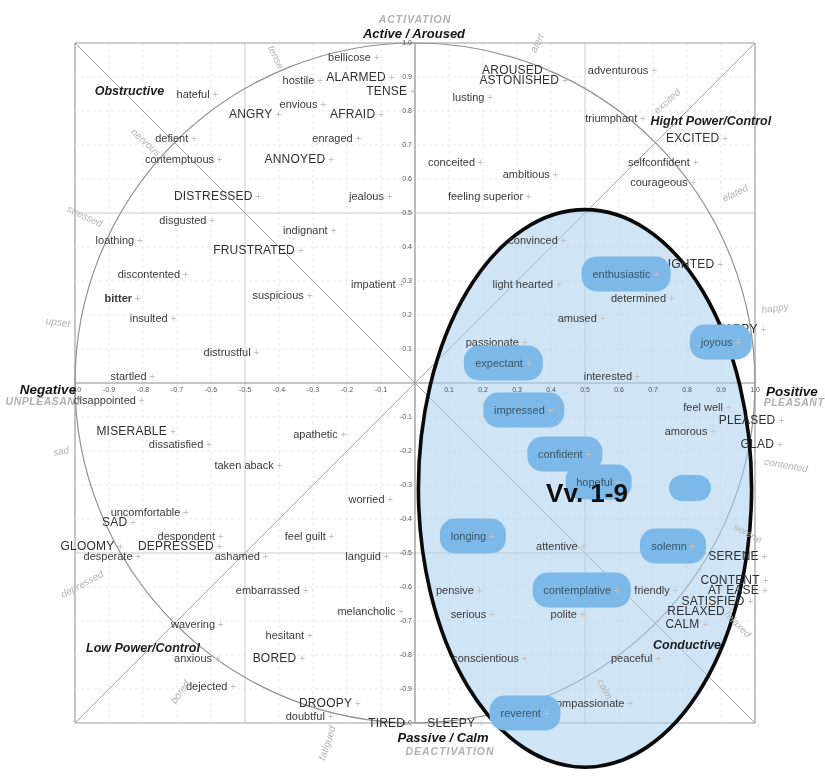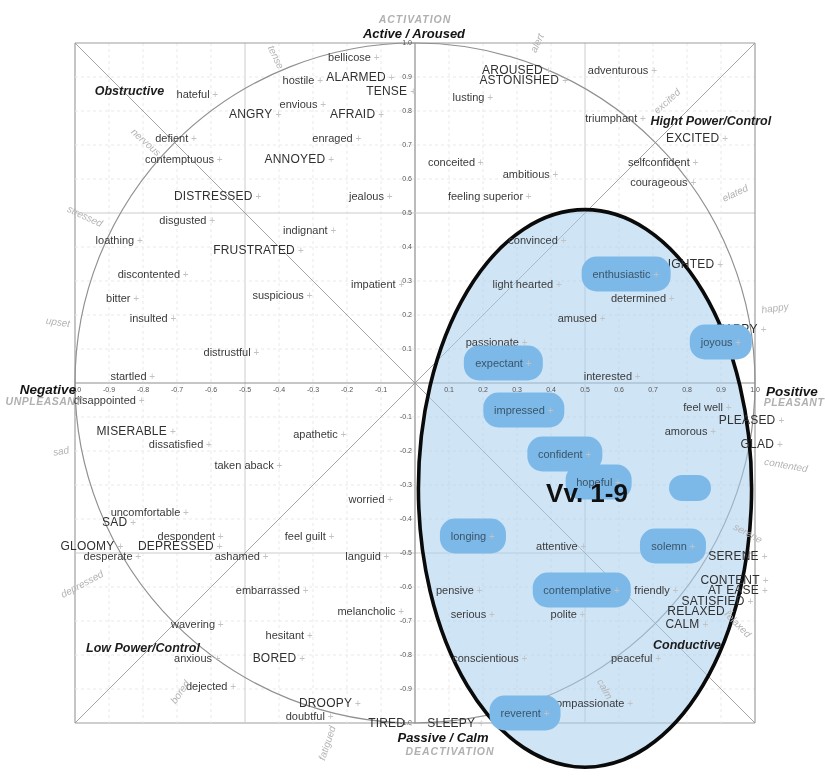--- a/index.html
+++ b/index.html
@@ -145,21 +145,21 @@
       <div class="word" style="left: 336.8px; top: 138.2px;">enraged</div>
       <div class="word" style="left: 183.8px; top: 158.6px;">contemptuous</div>
       <div class="word caps" style="left: 299.4px; top: 158.6px;">ANNOYED</div>
       <div class="word caps" style="left: 217.8px; top: 196px;">DISTRESSED</div>
       <div class="word" style="left: 370.8px; top: 196px;">jealous</div>
       <div class="word" style="left: 187.2px; top: 219.8px;">disgusted</div>
       <div class="word" style="left: 309.6px; top: 230px;">indignant</div>
       <div class="word" style="left: 119.2px; top: 240.2px;">loathing</div>
       <div class="word caps" style="left: 258.6px; top: 250.4px;">FRUSTRATED</div>
       <div class="word" style="left: 153.2px; top: 274.2px;">discontented</div>
-      <div class="word" style="left: 122.6px; top: 298px;">bitter</div>
+      <div class="word" style="left: 122.6px; top: 298px; font-weight: bold;">bitter</div>
       <div class="word" style="left: 282.4px; top: 294.6px;">suspicious</div>
       <div class="word" style="left: 377.6px; top: 284.4px;">impatient</div>
       <div class="word" style="left: 143px; top: 318.4px; padding-left: 20px;">insulted</div>
       <div class="word" style="left: 231.4px; top: 352.4px;">distrustful</div>
       <div class="word" style="left: 132.8px; top: 376.2px;">startled</div>
       <div class="word" style="left: 109px; top: 400px;">disappointed</div>
       <div class="word caps" style="left: 136.2px; top: 430.6px;">MISERABLE</div>
       <div class="word" style="left: 180.4px; top: 444.2px;">dissatisfied</div>
       <div class="word" style="left: 248.4px; top: 464.6px;">taken aback</div>
       <div class="word" style="left: 319.8px; top: 434px;">apathetic</div>

